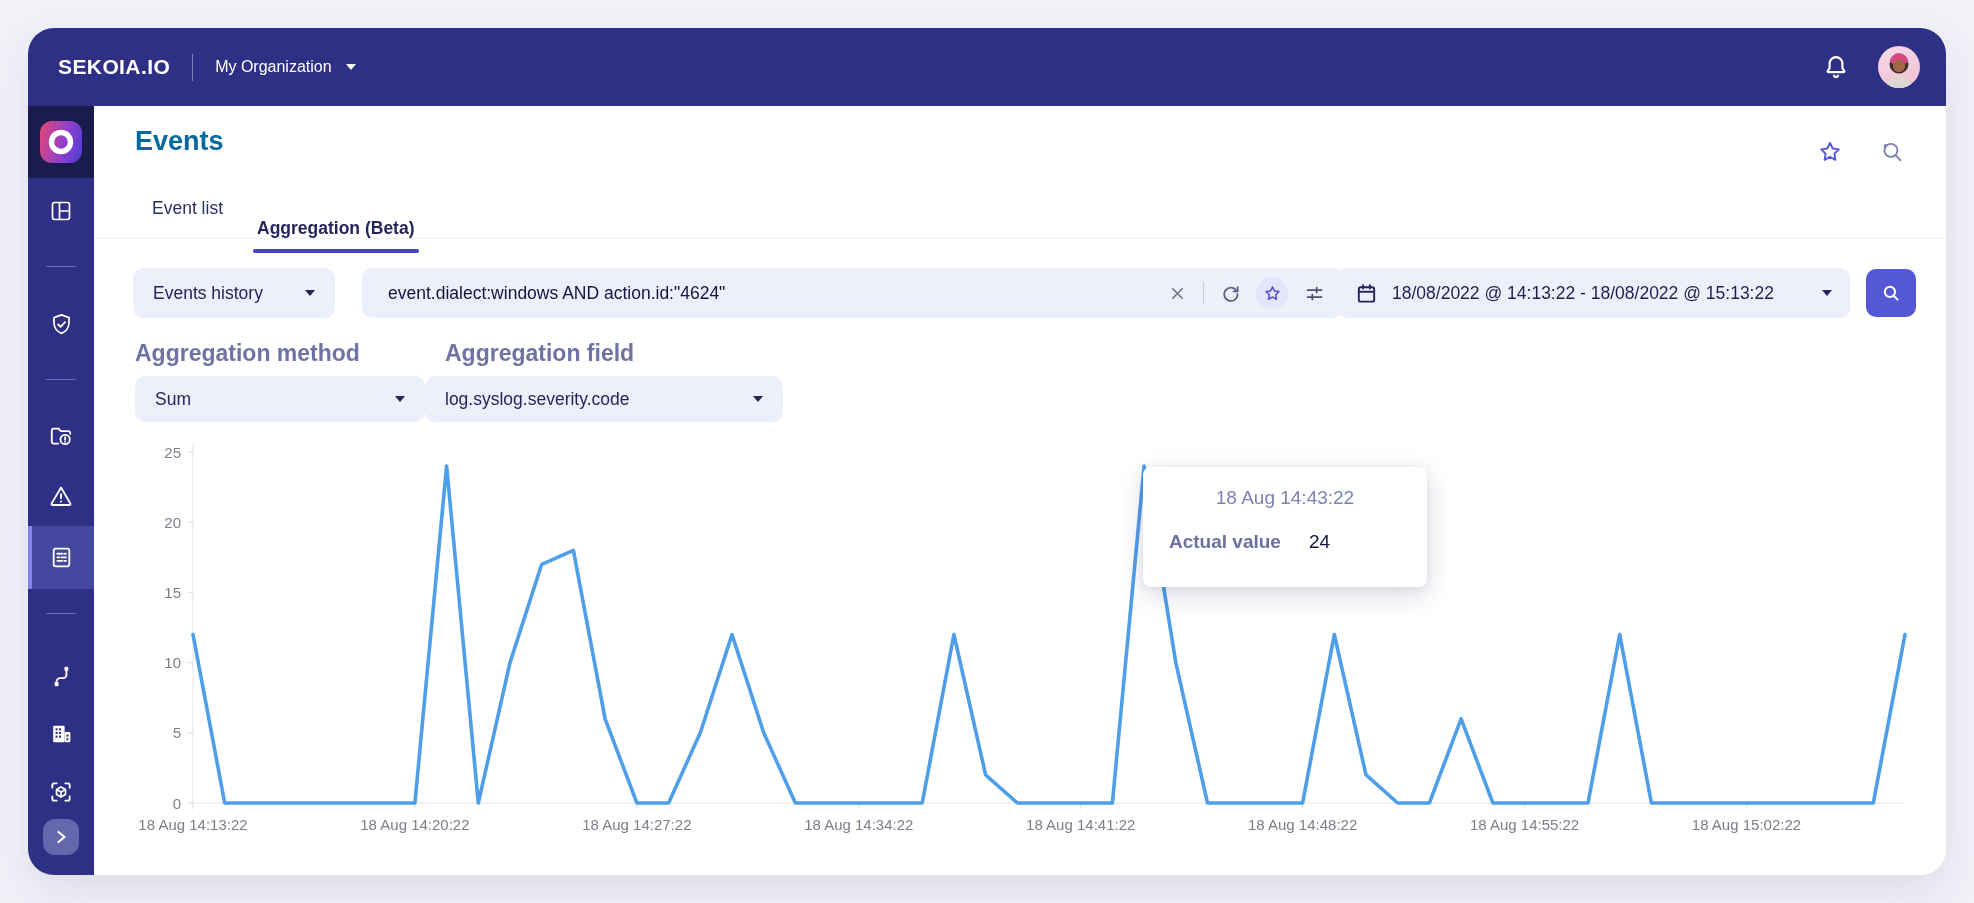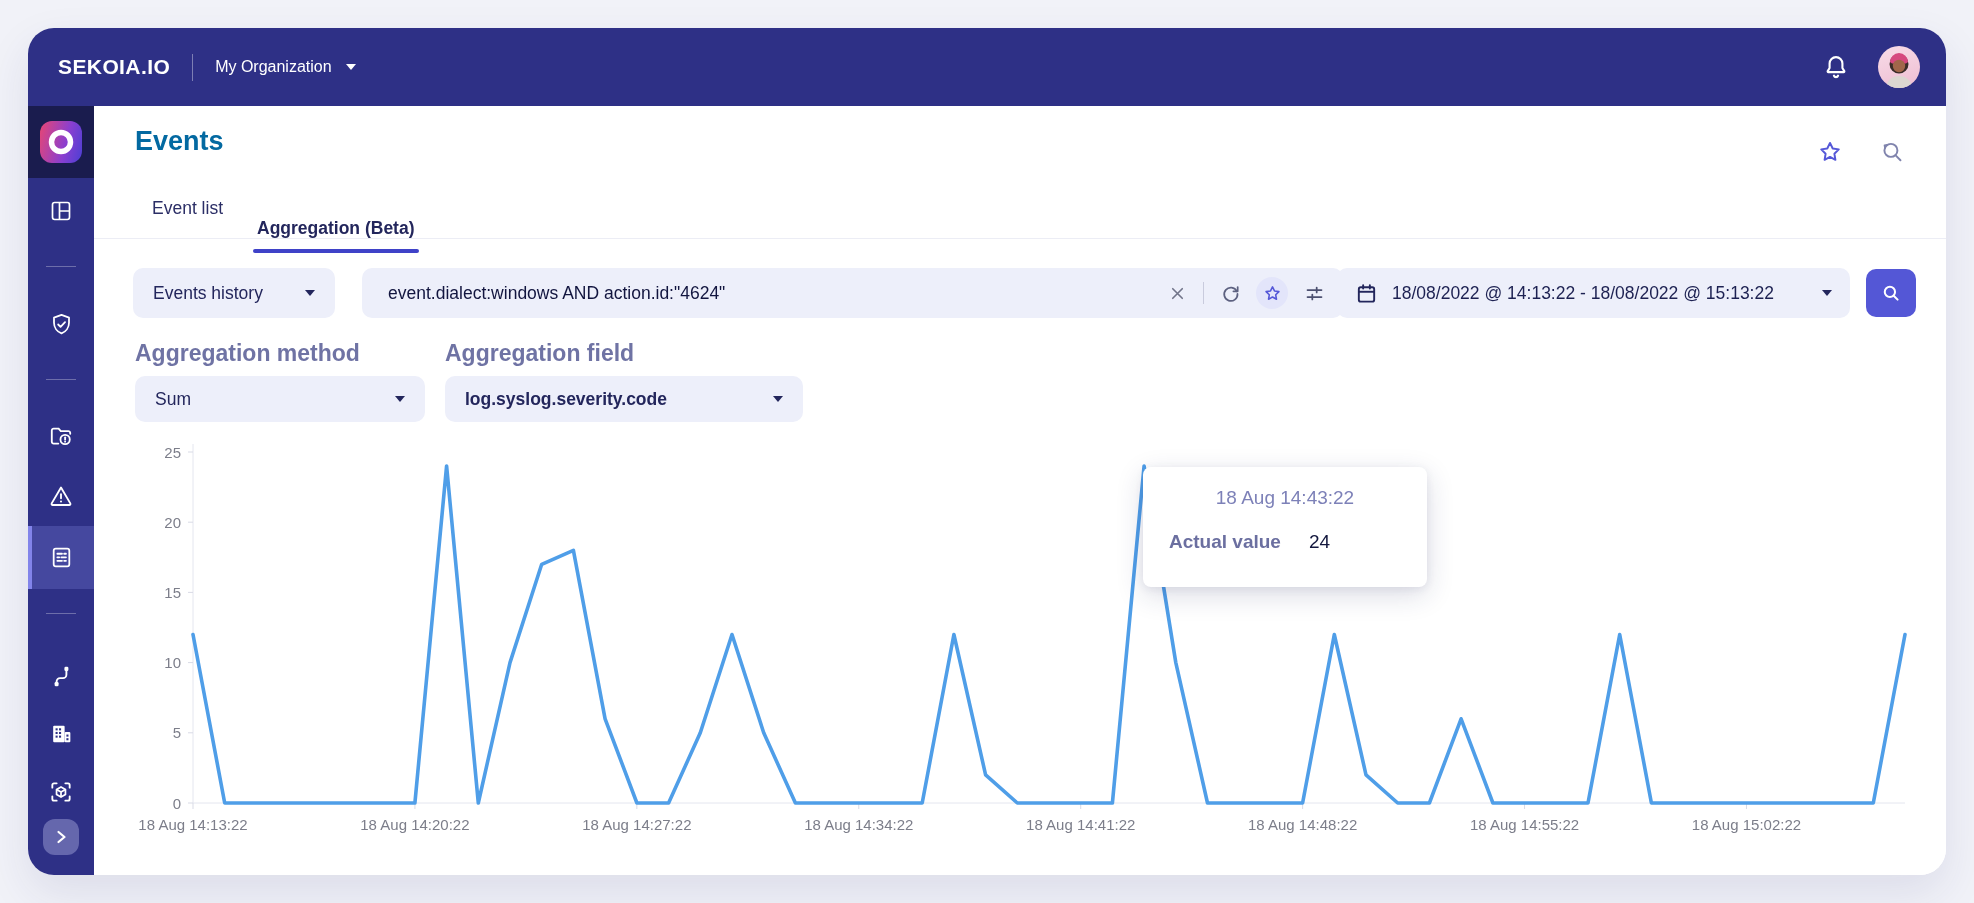--- a/index.html
+++ b/index.html
@@ -266,21 +266,21 @@
         <path d="M15.2 15.2l4 4" stroke="#fff" stroke-width="2.2" stroke-linecap="round"></path>
       </svg>
     </button>
 
     <div class="agg-label" style="left:41px;">Aggregation method</div>
     <div class="pill agg-sel" style="left:41px; width:290px;">
       <span>Sum</span>
       <span class="caret-d"></span>
     </div>
     <div class="agg-label" style="left:351px;">Aggregation field</div>
-    <div class="pill agg-sel" style="left:351px; width:358px;font-weight:bold;">
+    <div class="pill agg-sel" style="left:331px; width:358px;">
       <span>log.syslog.severity.code</span>
       <span class="caret-d"></span>
     </div>
 
     <div class="chart-wrap">
       <svg id="chart-svg" width="1775" height="396" viewBox="0 0 1775 396">
           <line x1="58" y1="8" x2="58" y2="367" stroke="#e4e6ef" stroke-width="1"></line>
           <line x1="58" y1="367" x2="1770" y2="367" stroke="#e4e6ef" stroke-width="1"></line>
           <line x1="53" y1="367" x2="58" y2="367" stroke="#d9dbe6" stroke-width="1"></line>
           <text x="46" y="372.5" text-anchor="end" fill="#7c7e8a" font-size="15">0</text>

